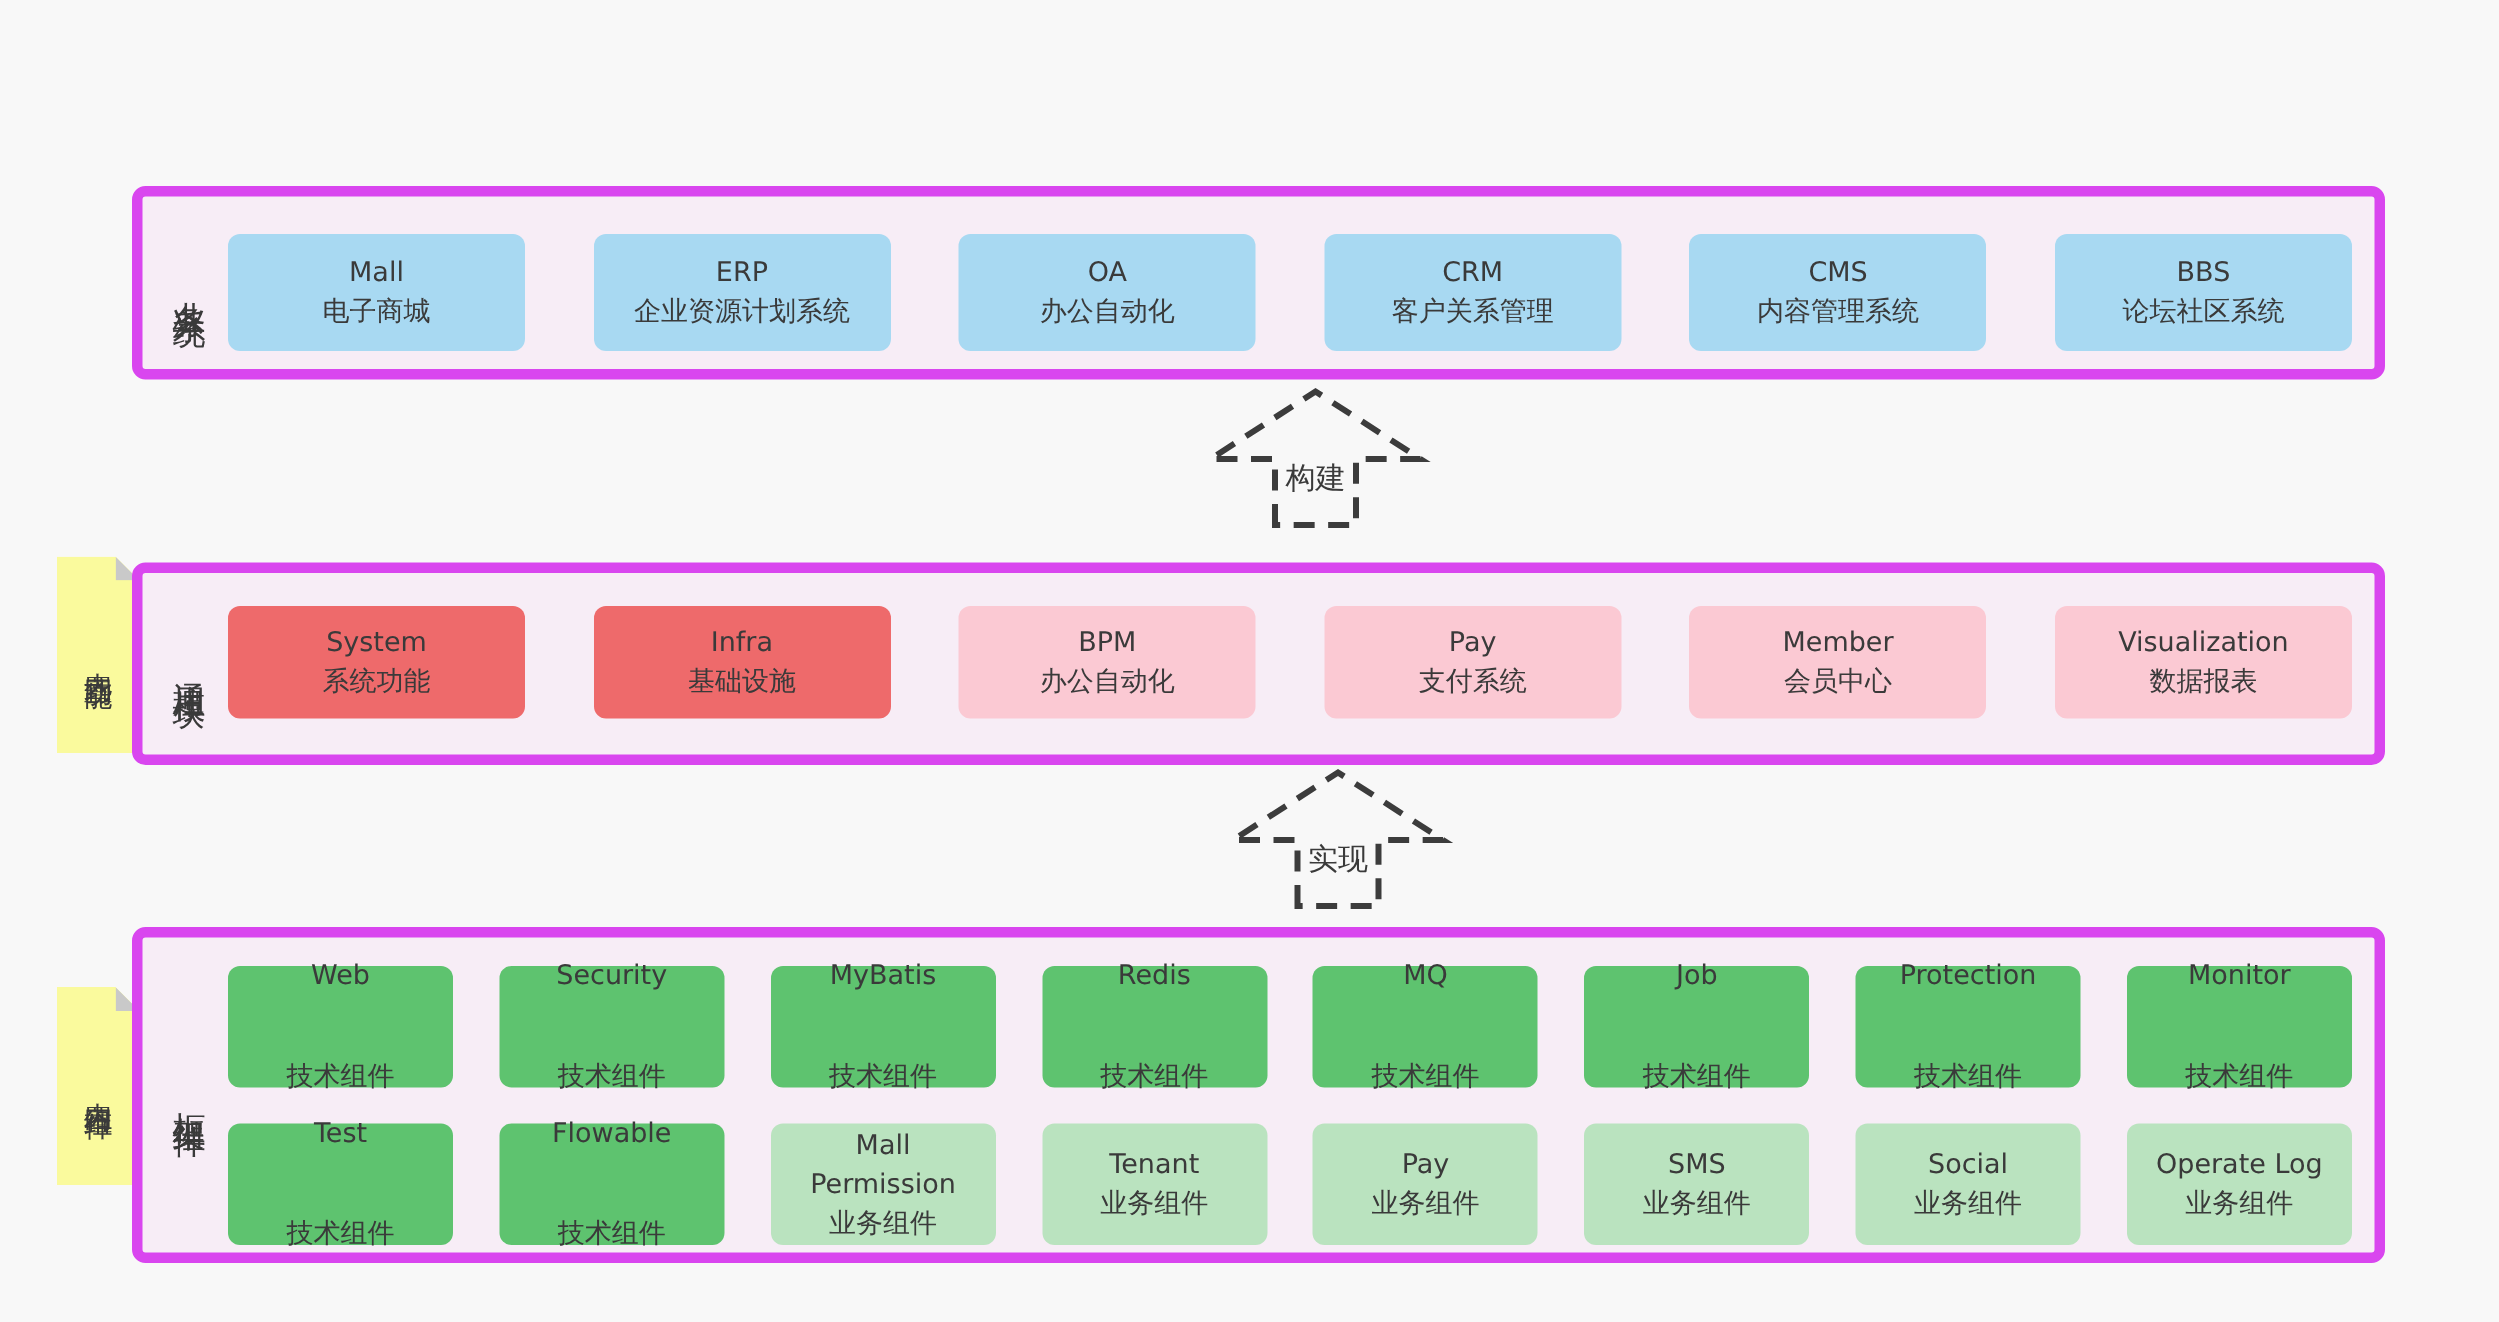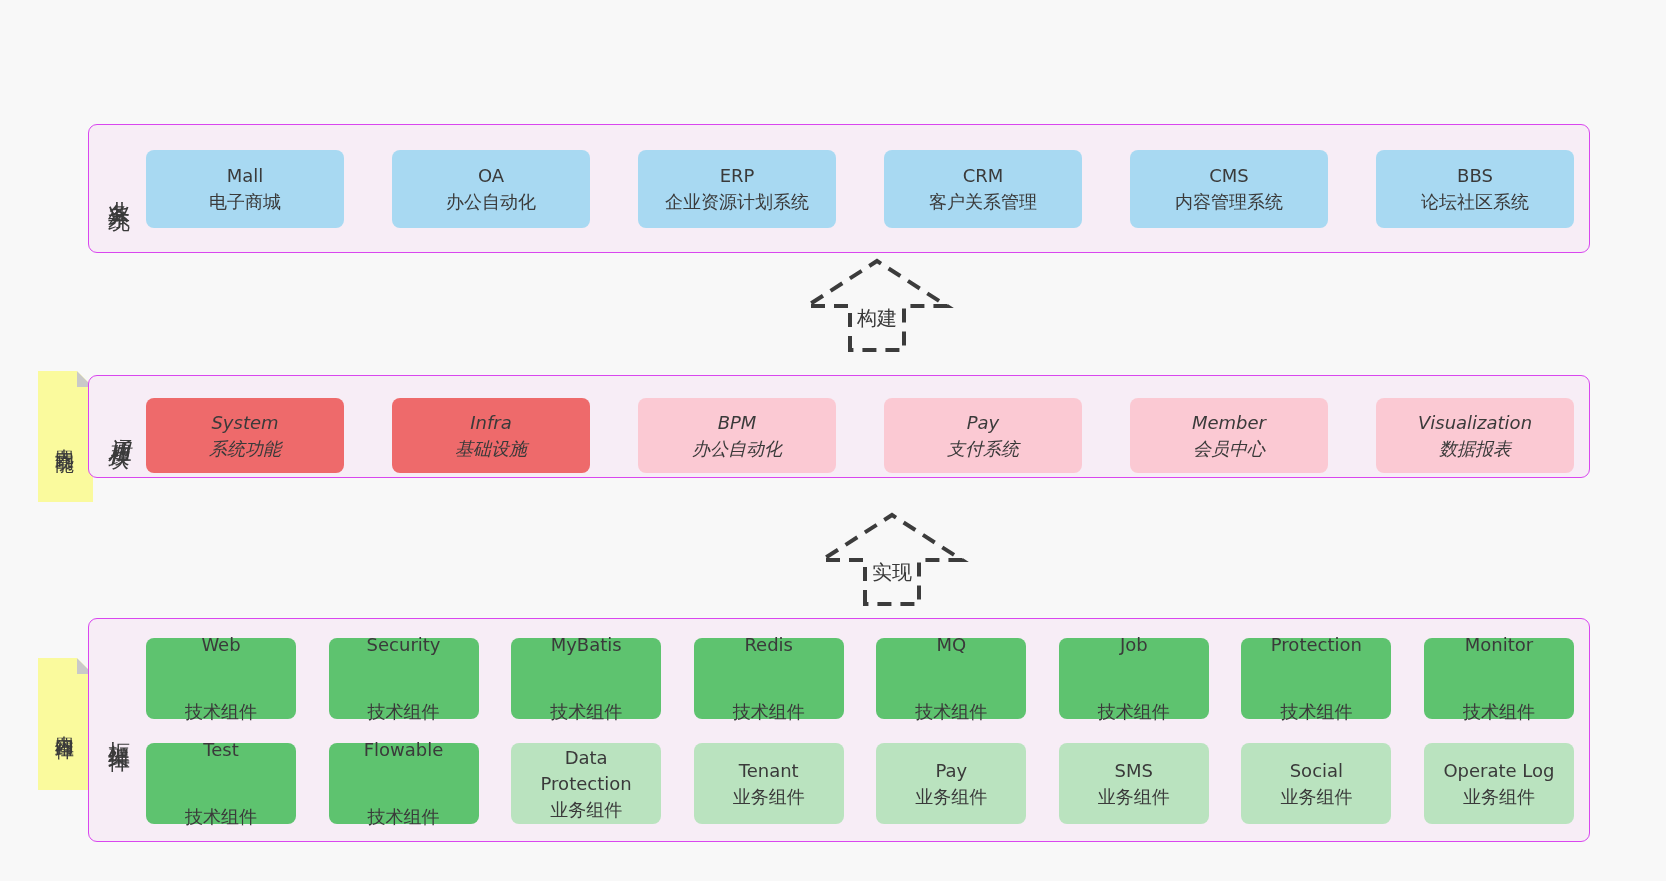--- a/index.html
+++ b/index.html
@@ -12,27 +12,27 @@
     width: 1666px;
     height: 881px;
     background: #f8f8f8;
     overflow: hidden;
   }
   .layer {
     position: absolute;
     left: 88px;
     width: 1502px;
     background: #f7edf6;
-    border: 1px solid #d946ef;
+    border: 7px solid #d946ef;
     border-radius: 9px;
     box-sizing: border-box;
     z-index: 2;
   }
   .layer-top    { top: 124px; height: 129px; }
-  .layer-middle { top: 375px; height: 103px; font-style: italic; }
+  .layer-middle { top: 375px; height: 135px; }
   .layer-bottom { top: 618px; height: 224px; }
 
   .vlabel {
     position: absolute;
     left: 15px;
     top: 50%;
     transform: translateY(-50%);
     writing-mode: vertical-lr;
     text-orientation: upright;
     font-size: 22px;
@@ -126,26 +126,26 @@
 <div class="page">
 
   <div class="layer layer-top">
     <div class="vlabel">业务系统</div>
     <div class="row row-top">
       <div class="box blue w6">
         <span>Mall</span>
         <span>电子商城</span>
       </div>
       <div class="box blue w6">
+        <span>ERP</span>
+        <span>企业资源计划系统</span>
+      </div>
+      <div class="box blue w6">
         <span>OA</span>
         <span>办公自动化</span>
-      </div>
-      <div class="box blue w6">
-        <span>ERP</span>
-        <span>企业资源计划系统</span>
       </div>
       <div class="box blue w6">
         <span>CRM</span>
         <span>客户关系管理</span>
       </div>
       <div class="box blue w6">
         <span>CMS</span>
         <span>内容管理系统</span>
       </div>
       <div class="box blue w6">
@@ -244,21 +244,21 @@
     <div class="row row-b2">
       <div class="box green w8">
         <span>Test</span>
         <span>技术组件</span>
       </div>
       <div class="box green w8">
         <span>Flowable</span>
         <span>技术组件</span>
       </div>
       <div class="box lgreen w8">
-        <span>Data Protection</span>
+        <span>Mall Permission</span>
         <span>业务组件</span>
       </div>
       <div class="box lgreen w8">
         <span>Tenant</span>
         <span>业务组件</span>
       </div>
       <div class="box lgreen w8">
         <span>Pay</span>
         <span>业务组件</span>
       </div>

